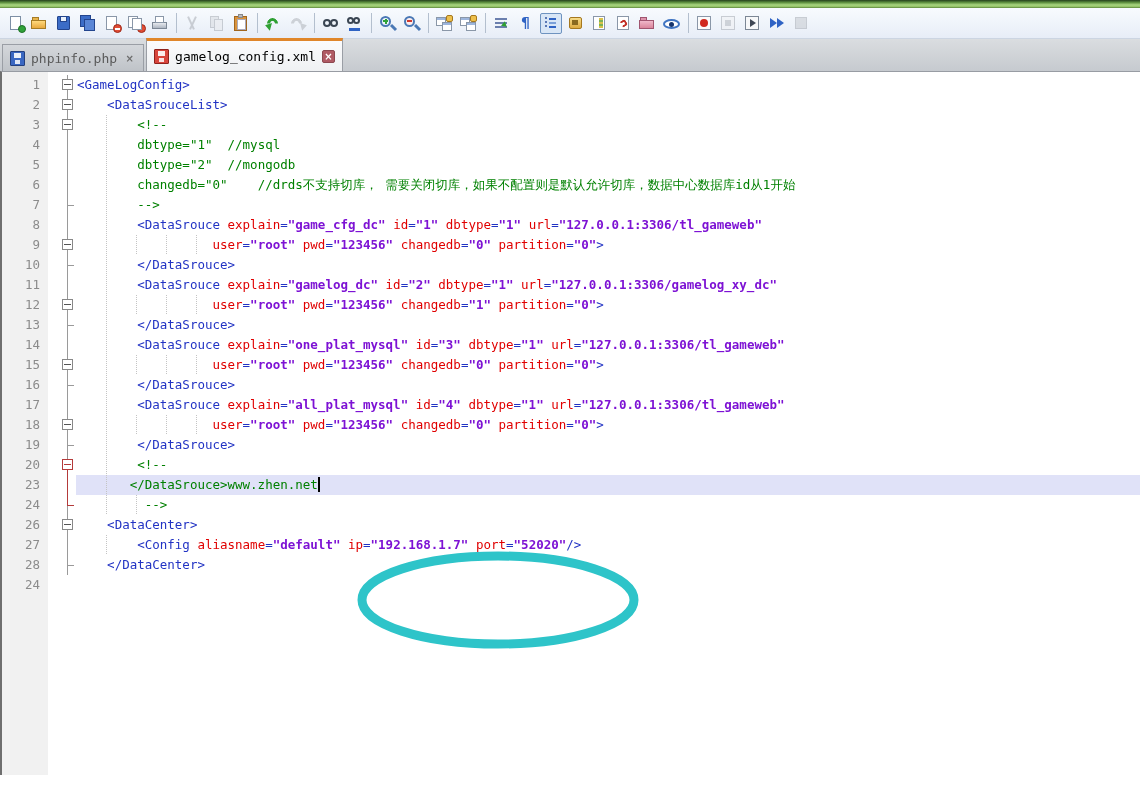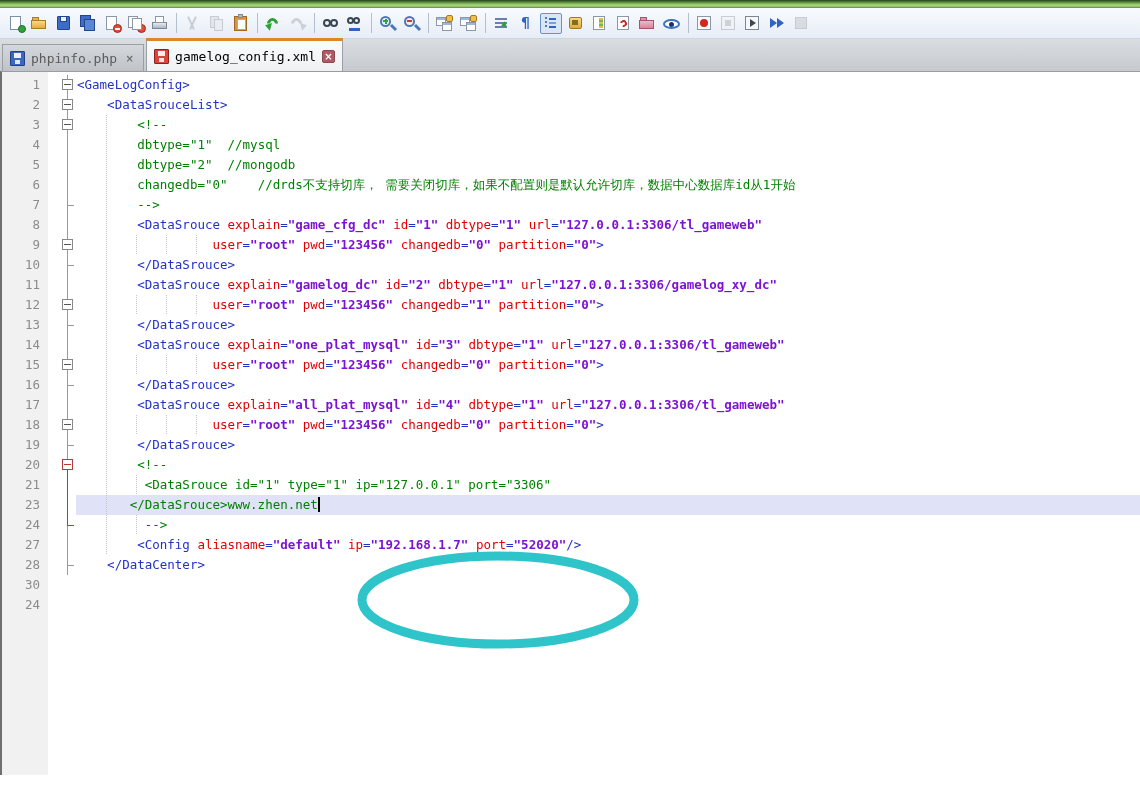--- a/index.html
+++ b/index.html
@@ -266,25 +266,24 @@
         <div class="line"><span class="num">11</span><span class="fold"><i class="vl"></i></span><span class="tx"><i class="gd" style="left: 4ch;"></i><span class="p">        </span><span class="t">&lt;DataSrouce </span><span class="a">explain</span><span class="t">=</span><span class="v">"gamelog_dc"</span><span class="p"> </span><span class="a">id</span><span class="t">=</span><span class="v">"2"</span><span class="p"> </span><span class="a">dbtype</span><span class="t">=</span><span class="v">"1"</span><span class="p"> </span><span class="a">url</span><span class="t">=</span><span class="v">"127.0.0.1:3306/gamelog_xy_dc"</span></span></div>
         <div class="line"><span class="num">12</span><span class="fold"><i class="vl"></i><i class="bx"></i></span><span class="tx"><i class="gd" style="left: 4ch;"></i><i class="gd" style="left: 8ch;"></i><i class="gd" style="left: 12ch;"></i><i class="gd" style="left: 16ch;"></i><span class="p">                  </span><span class="a">user</span><span class="t">=</span><span class="v">"root"</span><span class="p"> </span><span class="a">pwd</span><span class="t">=</span><span class="v">"123456"</span><span class="p"> </span><span class="a">changedb</span><span class="t">=</span><span class="v">"1"</span><span class="p"> </span><span class="a">partition</span><span class="t">=</span><span class="v">"0"</span><span class="t">&gt;</span></span></div>
         <div class="line"><span class="num">13</span><span class="fold"><i class="vl"></i><i class="tk"></i></span><span class="tx"><i class="gd" style="left: 4ch;"></i><span class="p">        </span><span class="t">&lt;/DataSrouce&gt;</span></span></div>
         <div class="line"><span class="num">14</span><span class="fold"><i class="vl"></i></span><span class="tx"><i class="gd" style="left: 4ch;"></i><span class="p">        </span><span class="t">&lt;DataSrouce </span><span class="a">explain</span><span class="t">=</span><span class="v">"one_plat_mysql"</span><span class="p"> </span><span class="a">id</span><span class="t">=</span><span class="v">"3"</span><span class="p"> </span><span class="a">dbtype</span><span class="t">=</span><span class="v">"1"</span><span class="p"> </span><span class="a">url</span><span class="t">=</span><span class="v">"127.0.0.1:3306/tl_gameweb"</span></span></div>
         <div class="line"><span class="num">15</span><span class="fold"><i class="vl"></i><i class="bx"></i></span><span class="tx"><i class="gd" style="left: 4ch;"></i><i class="gd" style="left: 8ch;"></i><i class="gd" style="left: 12ch;"></i><i class="gd" style="left: 16ch;"></i><span class="p">                  </span><span class="a">user</span><span class="t">=</span><span class="v">"root"</span><span class="p"> </span><span class="a">pwd</span><span class="t">=</span><span class="v">"123456"</span><span class="p"> </span><span class="a">changedb</span><span class="t">=</span><span class="v">"0"</span><span class="p"> </span><span class="a">partition</span><span class="t">=</span><span class="v">"0"</span><span class="t">&gt;</span></span></div>
         <div class="line"><span class="num">16</span><span class="fold"><i class="vl"></i><i class="tk"></i></span><span class="tx"><i class="gd" style="left: 4ch;"></i><span class="p">        </span><span class="t">&lt;/DataSrouce&gt;</span></span></div>
         <div class="line"><span class="num">17</span><span class="fold"><i class="vl"></i></span><span class="tx"><i class="gd" style="left: 4ch;"></i><span class="p">        </span><span class="t">&lt;DataSrouce </span><span class="a">explain</span><span class="t">=</span><span class="v">"all_plat_mysql"</span><span class="p"> </span><span class="a">id</span><span class="t">=</span><span class="v">"4"</span><span class="p"> </span><span class="a">dbtype</span><span class="t">=</span><span class="v">"1"</span><span class="p"> </span><span class="a">url</span><span class="t">=</span><span class="v">"127.0.0.1:3306/tl_gameweb"</span></span></div>
         <div class="line"><span class="num">18</span><span class="fold"><i class="vl"></i><i class="bx"></i></span><span class="tx"><i class="gd" style="left: 4ch;"></i><i class="gd" style="left: 8ch;"></i><i class="gd" style="left: 12ch;"></i><i class="gd" style="left: 16ch;"></i><span class="p">                  </span><span class="a">user</span><span class="t">=</span><span class="v">"root"</span><span class="p"> </span><span class="a">pwd</span><span class="t">=</span><span class="v">"123456"</span><span class="p"> </span><span class="a">changedb</span><span class="t">=</span><span class="v">"0"</span><span class="p"> </span><span class="a">partition</span><span class="t">=</span><span class="v">"0"</span><span class="t">&gt;</span></span></div>
         <div class="line"><span class="num">19</span><span class="fold"><i class="vl"></i><i class="tk"></i></span><span class="tx"><i class="gd" style="left: 4ch;"></i><span class="p">        </span><span class="t">&lt;/DataSrouce&gt;</span></span></div>
         <div class="line"><span class="num">20</span><span class="fold"><i class="vl"></i><i class="vl redbot"></i><i class="bx red"></i></span><span class="tx"><i class="gd" style="left: 4ch;"></i><span class="p">        </span><span class="c">&lt;!--</span></span></div>
-        <div class="line"><span class="num">21</span><span class="fold"><i class="vl"></i><i class="vl red"></i></span><span class="tx"><i class="gd" style="left: 4ch;"></i><i class="gd" style="left: 8ch;"></i><span class="p">         </span><span class="c">&lt;DataSrouce id="1" type="1" ip="127.0.0.1" port="3306"</span></span></div>
         <div class="line cur"><span class="num">23</span><span class="fold"><i class="vl"></i><i class="vl red"></i></span><span class="tx"><i class="gd" style="left: 4ch;"></i><span class="p">       </span><span class="c">&lt;/DataSrouce&gt;www.zhen.net</span><span class="caret"></span></span></div>
         <div class="line"><span class="num">24</span><span class="fold"><i class="vl"></i><i class="vl redtop"></i><i class="tk red"></i></span><span class="tx"><i class="gd" style="left: 4ch;"></i><i class="gd" style="left: 8ch;"></i><span class="p">         </span><span class="c">--&gt;</span></span></div>
+        <div class="line"><span class="num">26</span><span class="fold"><i class="vl"></i><i class="bx"></i></span><span class="tx"><span class="p">    </span><span class="t">&lt;DataCenter&gt;</span></span></div>
         <div class="line"><span class="num">27</span><span class="fold"><i class="vl"></i></span><span class="tx"><i class="gd" style="left: 4ch;"></i><span class="p">        </span><span class="t">&lt;Config </span><span class="a">aliasname</span><span class="t">=</span><span class="v">"default"</span><span class="p"> </span><span class="a">ip</span><span class="t">=</span><span class="v">"192.168.1.7"</span><span class="p"> </span><span class="a">port</span><span class="t">=</span><span class="v">"52020"</span><span class="t">/&gt;</span></span></div>
         <div class="line"><span class="num">28</span><span class="fold"><i class="vl"></i><i class="tk"></i></span><span class="tx"><span class="p">    </span><span class="t">&lt;/DataCenter&gt;</span></span></div>
-        <div class="line"><span class="num">30</span><span class="fold"></span><span class="tx"></span></div>
         <div class="line"><span class="num">24</span><span class="fold"></span><span class="tx"></span></div>
       </div>
     <svg class="annot" width="292" height="104" style="left: 350px; top: 476px;">
         <ellipse cx="146" cy="52" rx="136" ry="44" fill="none" stroke="#2ec4c9" stroke-width="9"></ellipse>
       </svg>
   </div>
 </div>
 
 </body></html>

